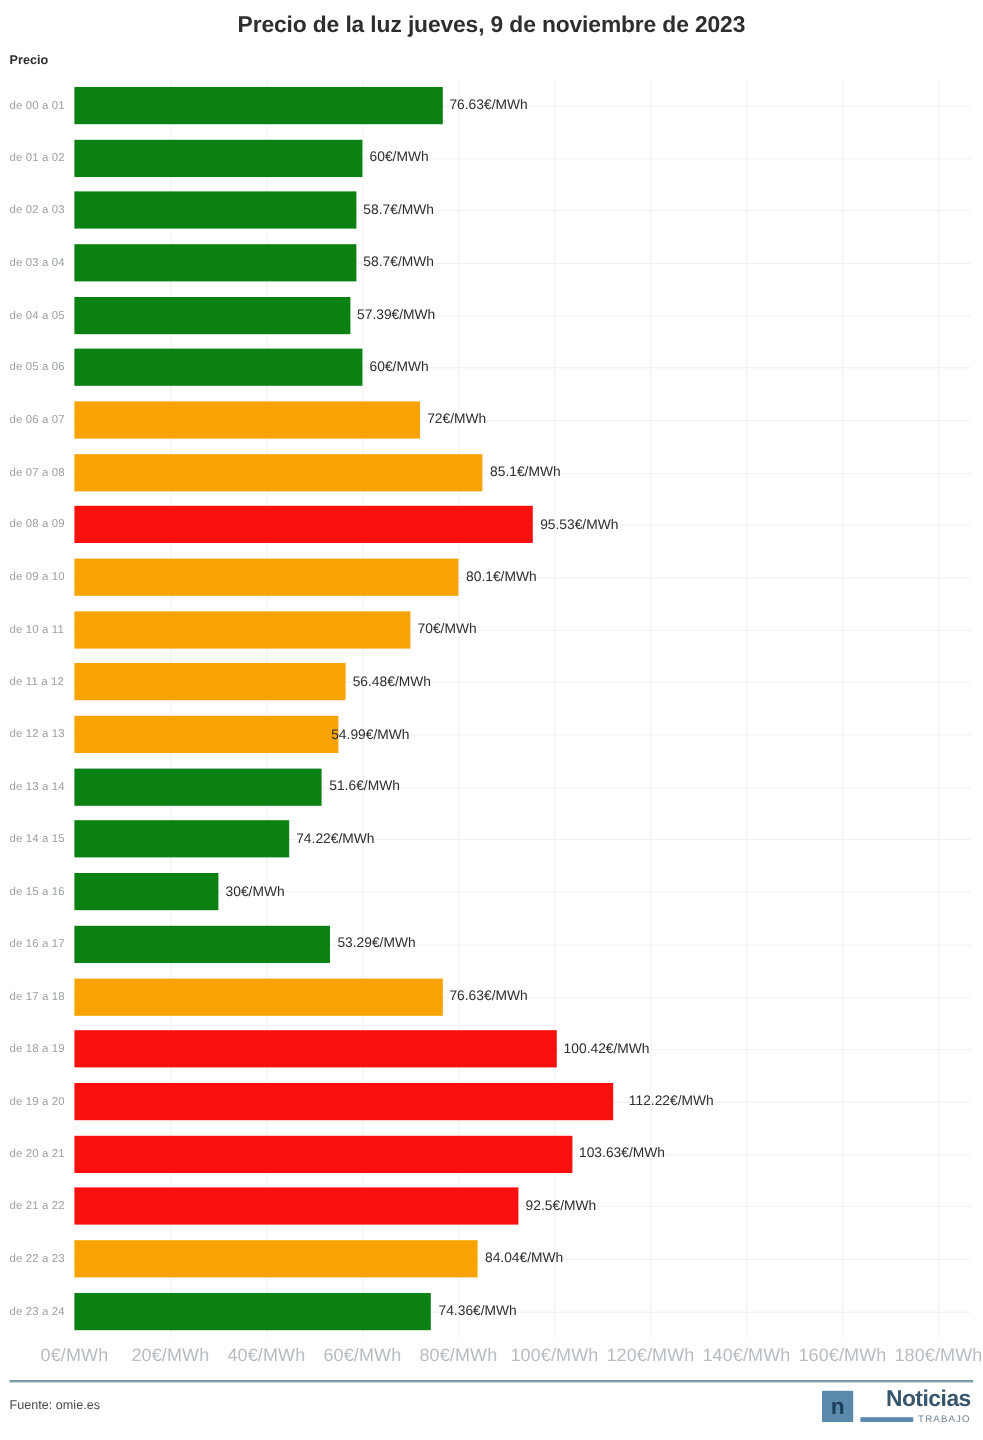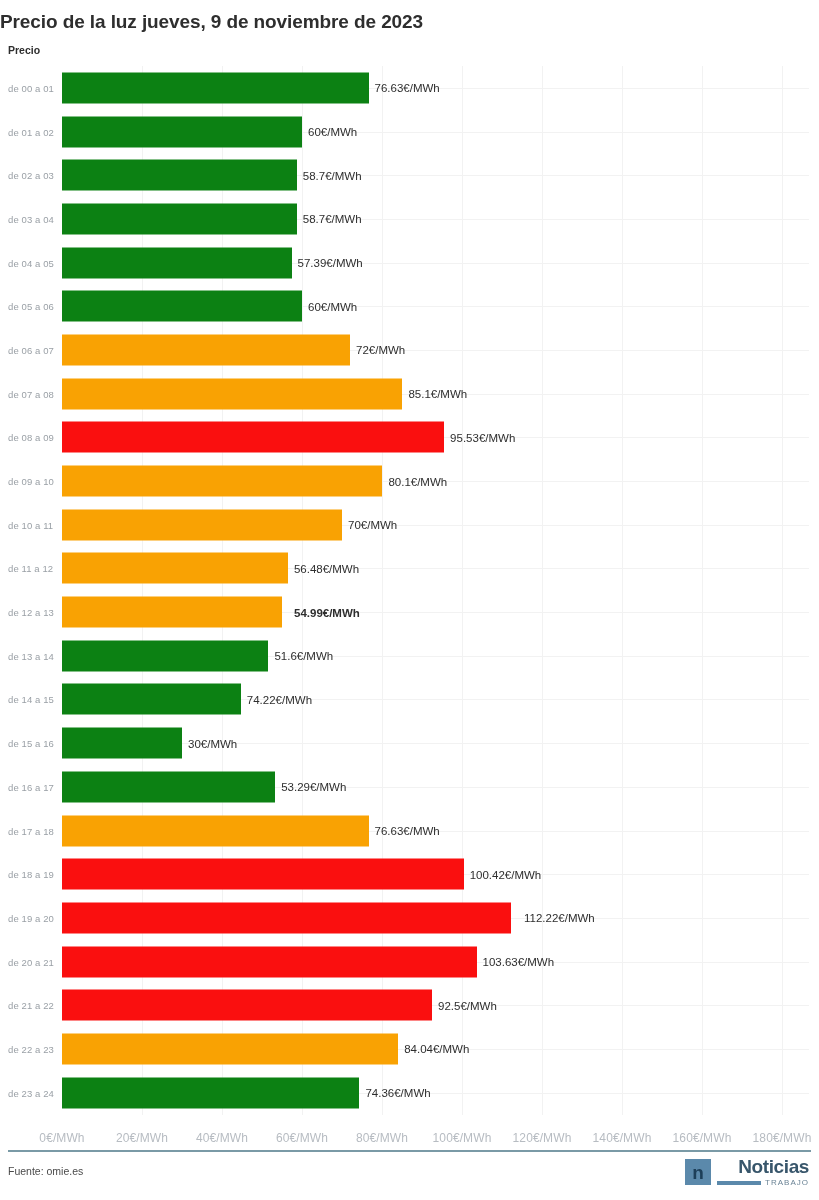--- a/index.html
+++ b/index.html
@@ -21,21 +21,21 @@
     overflow: hidden;
     box-sizing: border-box;
   }
 
   
   .chart-title {
     position: absolute;
     top: 10px;
     left: 0;
     width: 819px;
-    text-align: left;
+    text-align: center;
     font-size: 19px;
     font-weight: bold;
     color: #2e2e2e;
     letter-spacing: -0.1px;
     line-height: 24px;
   }
 
   
   .series-caption {
     position: absolute;
@@ -124,22 +124,22 @@
   
   #xaxis {
     position: absolute;
     top: 1117px;
     left: 0;
     width: 819px;
     height: 22px;
   }
   .xtick {
     position: absolute;
-    top: 14px;
-    font-size: 12px;
+    top: 4px;
+    font-size: 15px;
     color: #b7bcc2;
     white-space: nowrap;
     transform: translateX(-50%);
     letter-spacing: 0.1px;
   }
 
   
   .footer-rule {
     position: absolute;
     top: 1150px;
@@ -324,21 +324,21 @@
           <div class="bar-track" style="width: 225.92px;">
             <div class="bar" style="width: 225.92px; background: rgb(249, 162, 3);"></div>
             <div class="bar-value" style="left: 225.92px;">56.48€/MWh</div>
           </div>
         </div>
         <div class="bar-row" style="height: 43.7px;">
           <div class="row-baseline"></div>
           <div class="row-label">de 12 a 13</div>
           <div class="bar-track" style="width: 219.96px;">
             <div class="bar" style="width: 219.96px; background: rgb(249, 162, 3);"></div>
-            <div class="bar-value" style="left: 226px; font-weight: bold;">54.99€/MWh</div>
+            <div class="bar-value" style="left: 208px;">54.99€/MWh</div>
           </div>
         </div>
         <div class="bar-row" style="height: 43.7px;">
           <div class="row-baseline"></div>
           <div class="row-label">de 13 a 14</div>
           <div class="bar-track" style="width: 206.4px;">
             <div class="bar" style="width: 206.4px; background: rgb(12, 129, 19);"></div>
             <div class="bar-value" style="left: 206.4px;">51.6€/MWh</div>
           </div>
         </div>

